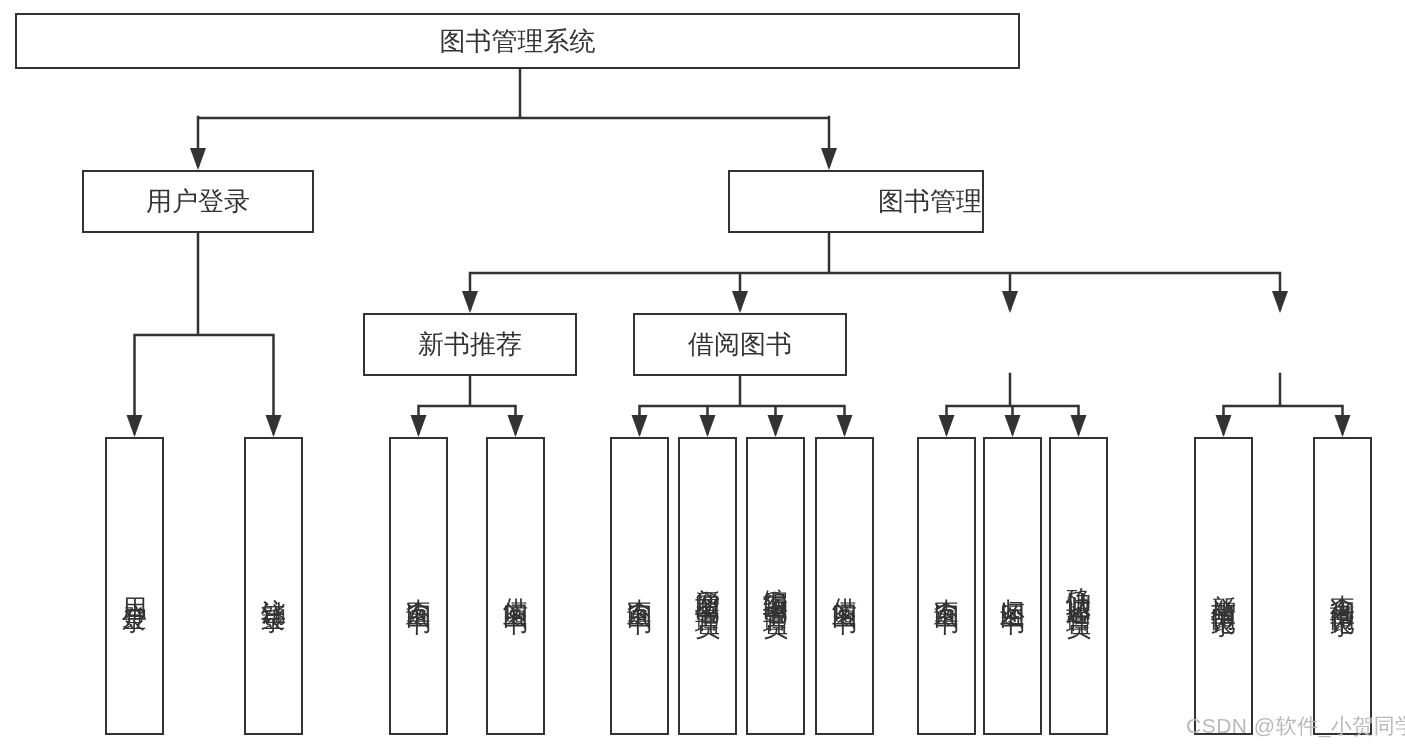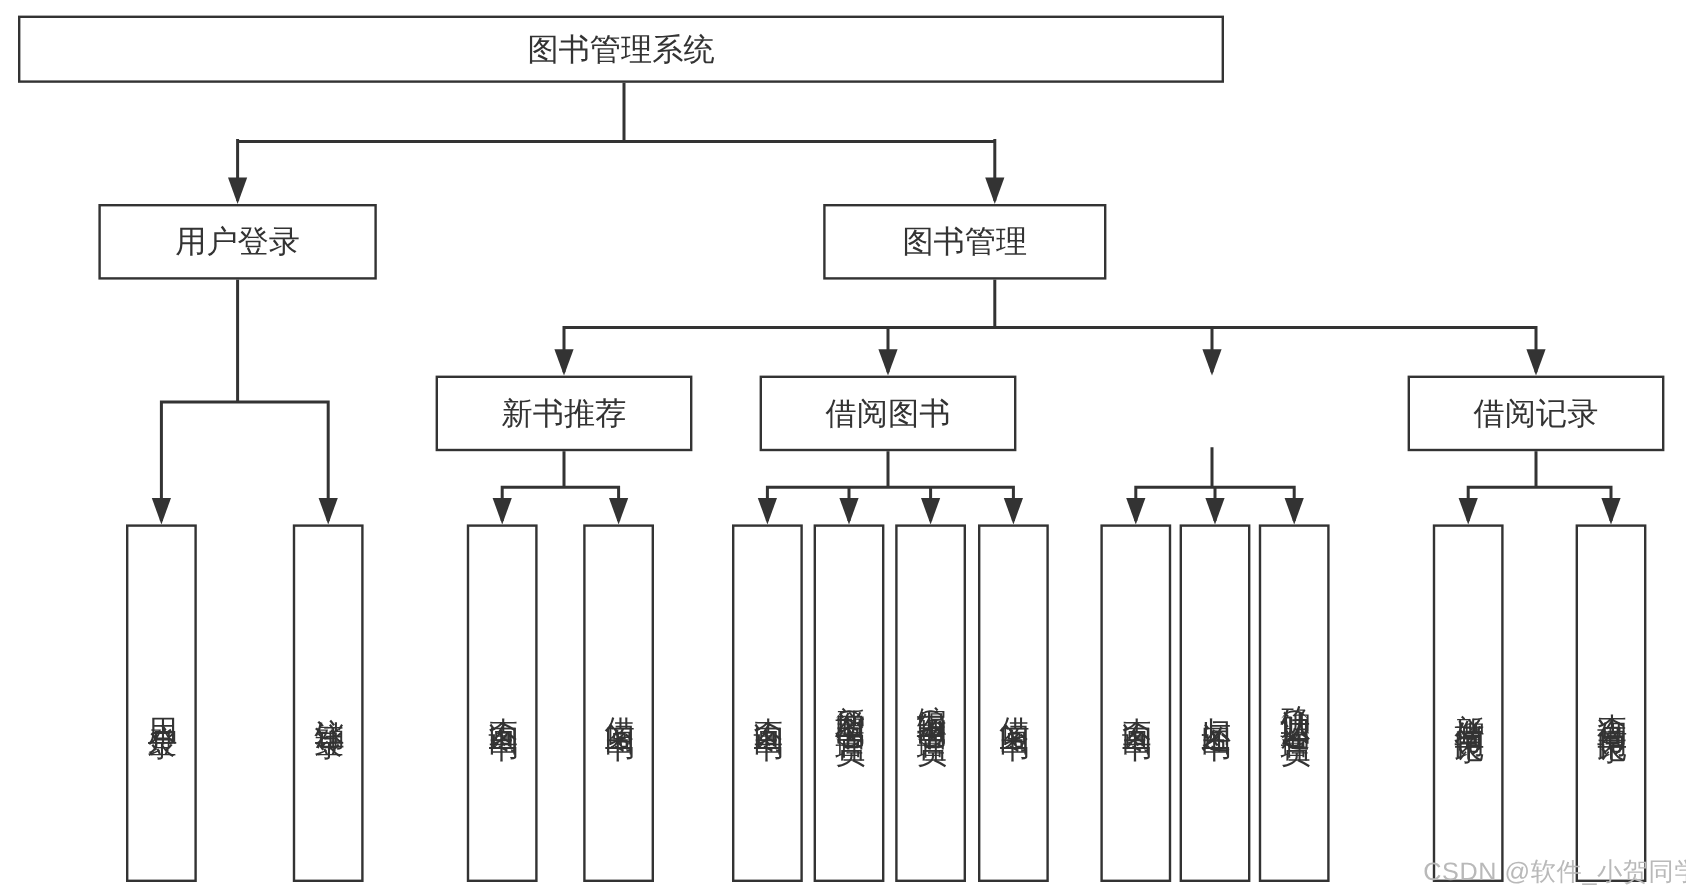--- a/index.html
+++ b/index.html
@@ -18,21 +18,21 @@
     display:flex;align-items:center;justify-content:center;
     font-size:26px;color:var(--text,#333);white-space:nowrap;
   }
   .leaf{
     writing-mode:vertical-rl;
     font-size:25px;letter-spacing:4px;line-height:1;
     top:437px;width:59px;height:298px;
   }
   .root-box{left:15px;top:13px;width:1005px;height:56px;}
   .n-user-login{left:82px;top:170px;width:232px;height:63px;}
-  .n-book-mgmt{left:686px;top:170px;width:236px;height:63px;}
+  .n-book-mgmt{left:728px;top:170px;width:256px;height:63px;justify-content:flex-end;}
   .lvl2{top:313px;width:214px;height:63px;}
   .n-nbr{left:363px;}
   .n-bb{left:633px;}
   .n-cb{left:903px;}
   .n-br{left:1173px;}
   .lf-1{left:105px;}  .lf-2{left:244px;}
   .lf-3{left:389px;}  .lf-4{left:486px;}
   .lf-5{left:610px;}  .lf-6{left:678px;}
   .lf-7{left:746px;}  .lf-8{left:815px;}
   .lf-9{left:917px;}  .lf-10{left:983px;} .lf-11{left:1049px;}
@@ -108,23 +108,20 @@
   <div class="box n-book-mgmt">
     <span>图书管理</span>
   </div>
 
   <div class="box lvl2 n-nbr">
     <span>新书推荐</span>
   </div>
   <div class="box lvl2 n-bb">
     <span>借阅图书</span>
   </div>
-  <div class="box lvl2 n-br">
-    <span>借阅记录</span>
-  </div>
 
   <div class="box leaf lf-1">
     <span>用户登录</span>
   </div>
   <div class="box leaf lf-2">
     <span>注销登录</span>
   </div>
 
   <div class="box leaf lf-3">
     <span>查询图书</span>

